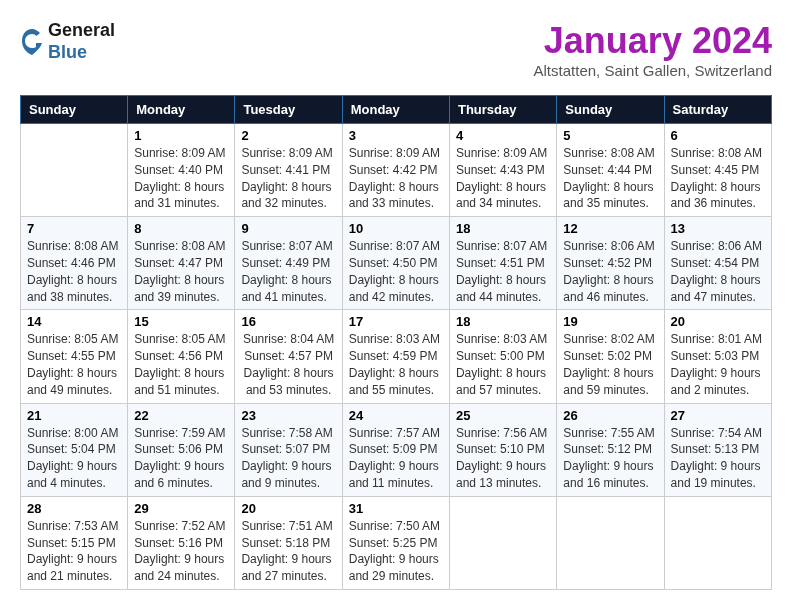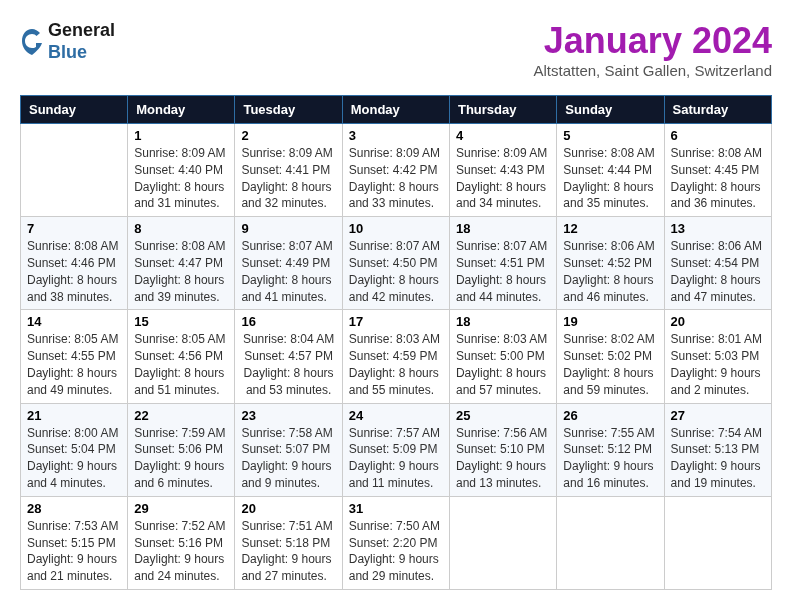--- a/index.html
+++ b/index.html
@@ -334,21 +334,21 @@
         <td>
           <span class="day-number">20</span>
           <div class="day-info" style="white-space: pre-line;">Sunrise: 7:51 AM
 Sunset: 5:18 PM
 Daylight: 9 hours
 and 27 minutes.</div>
         </td>
         <td>
           <span class="day-number">31</span>
           <div class="day-info" style="white-space: pre-line;">Sunrise: 7:50 AM
-Sunset: 2:20 PM
+Sunset: 5:25 PM
 Daylight: 9 hours
 and 29 minutes.</div>
         </td>
         <td class="empty-cell"></td>
         <td class="empty-cell"></td>
         <td class="empty-cell"></td>
       </tr>
     </tbody>
 </table>
 

